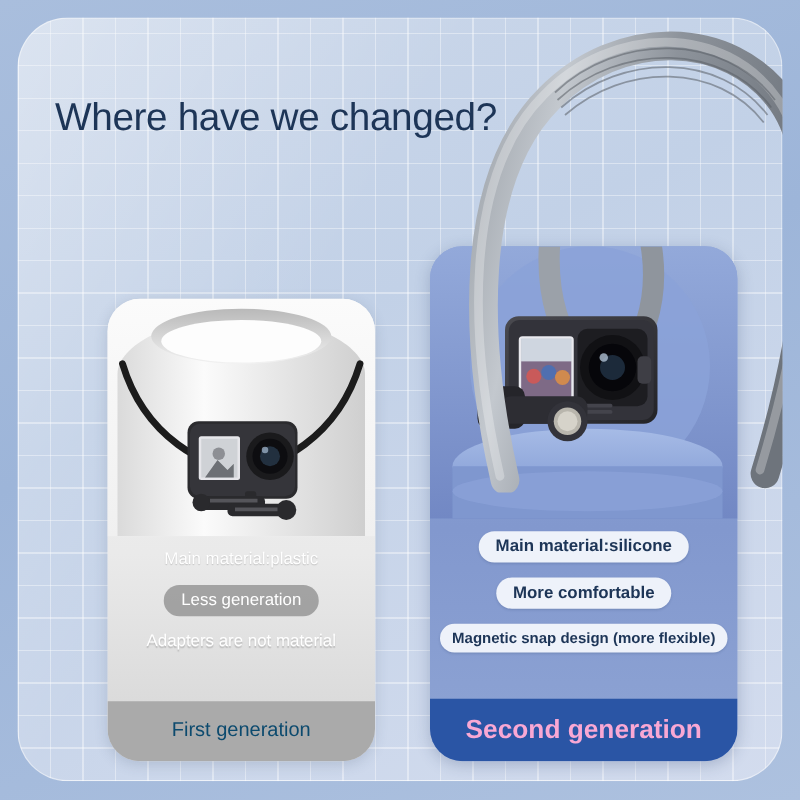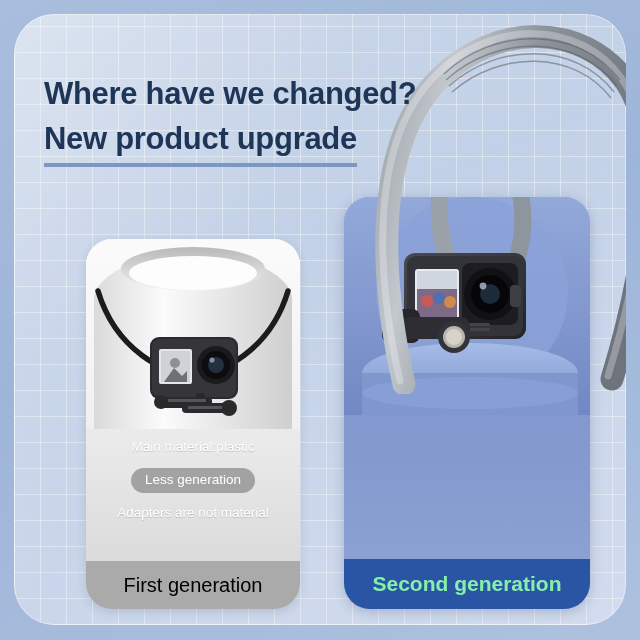--- a/index.html
+++ b/index.html
@@ -30,21 +30,21 @@
   }
   #panel-sheen {
     position:absolute; inset:0;
     background:linear-gradient(120deg, rgba(255,255,255,.30) 0%, rgba(255,255,255,0) 38%);
     pointer-events:none;
   }
 
   
   #headline { position:absolute; left:30px; top:58px; width:420px; z-index:6; }
   .head-line {
-    font-size:31px; font-weight:bold; color:#1d3557;
+    font-size:31px; font-weight:normal; color:#1d3557;
     letter-spacing:-.3px; line-height:1.45; white-space:nowrap;
   }
   .head-line.underlined {
     display:inline-block;
     border-bottom:4px solid #7e96c2;
     padding-bottom:1px;
   }
 
   
   #band { position:absolute; left:330px; top:-40px; width:330px; height:420px; z-index:5; }
@@ -76,36 +76,35 @@
                   padding:4px 14px; border-radius:13px; }
   
   .feat.pill-r  { color:#1d3557; font-weight:bold; background:#eef2fa;
                   padding:4px 13px; border-radius:13px;
                   box-shadow:0 1px 2px rgba(30,50,90,.18); }
   .feat.small   { font-size:12px; padding:4px 10px; }
 
   
   .genband { position:absolute; left:0; bottom:0; width:100%;
              display:flex; align-items:center; justify-content:center; }
-  #gen-left  { height:48px; background:#aaaaaa; color:#000000;
-               font-size:20px; font-weight:normal; }
-  #gen-right { height:50px; background:#2a55a5; color:#86efac;
+  #gen-left  { height:48px; background:#aaaaaa; color:#0c4a6e;
+               font-size:16px; font-weight:normal; }
+  #gen-right { height:50px; background:#2a55a5; color:#f9a8d4;
                font-size:21px; font-weight:bold; }
 </style>
 </head>
 <body>
 
 <div id="stage">
 
   <div id="panel">
     <div id="panel-sheen"></div>
 
     <div id="headline">
       <div class="head-line">Where have we changed?</div>
-      <div class="head-line underlined">New product upgrade</div>
     </div>
 
     <svg id="band" viewBox="0 0 330 420">
       <defs>
         <linearGradient id="gband" x1="0" y1="0" x2="1" y2="0.3">
           <stop offset="0%" stop-color="#9ba1a8"></stop>
           <stop offset="25%" stop-color="#c3c8ce"></stop>
           <stop offset="55%" stop-color="#8d939b"></stop>
           <stop offset="100%" stop-color="#6e747c"></stop>
         </linearGradient>
@@ -246,18 +245,23 @@
             <rect x="38" y="112" width="38" height="34" rx="8" fill="#25252a"></rect>
             <rect x="56" y="120" width="70" height="22" rx="9" fill="#2d2d33"></rect>
             <circle cx="110" cy="140" r="16" fill="#33333a"></circle>
             <circle cx="110" cy="140" r="11" fill="#b9b6ad"></circle>
             <circle cx="110" cy="140" r="8" fill="#d6d3ca"></circle>
             <rect x="44" y="118" width="7" height="22" rx="3" fill="#3c3c44"></rect>
           </g>
         </svg>
       </div>
 
+      <div class="features" id="features-right">
+        <div class="feat pill-r">Main material:silicone</div>
+        <div class="feat pill-r">More comfortable</div>
+        <div class="feat pill-r small">Magnetic snap design (more flexible)</div>
+      </div>
 
       <div class="genband" id="gen-right">Second generation</div>
     </div>
 
   </div>
 </div>
 
 </body></html>

